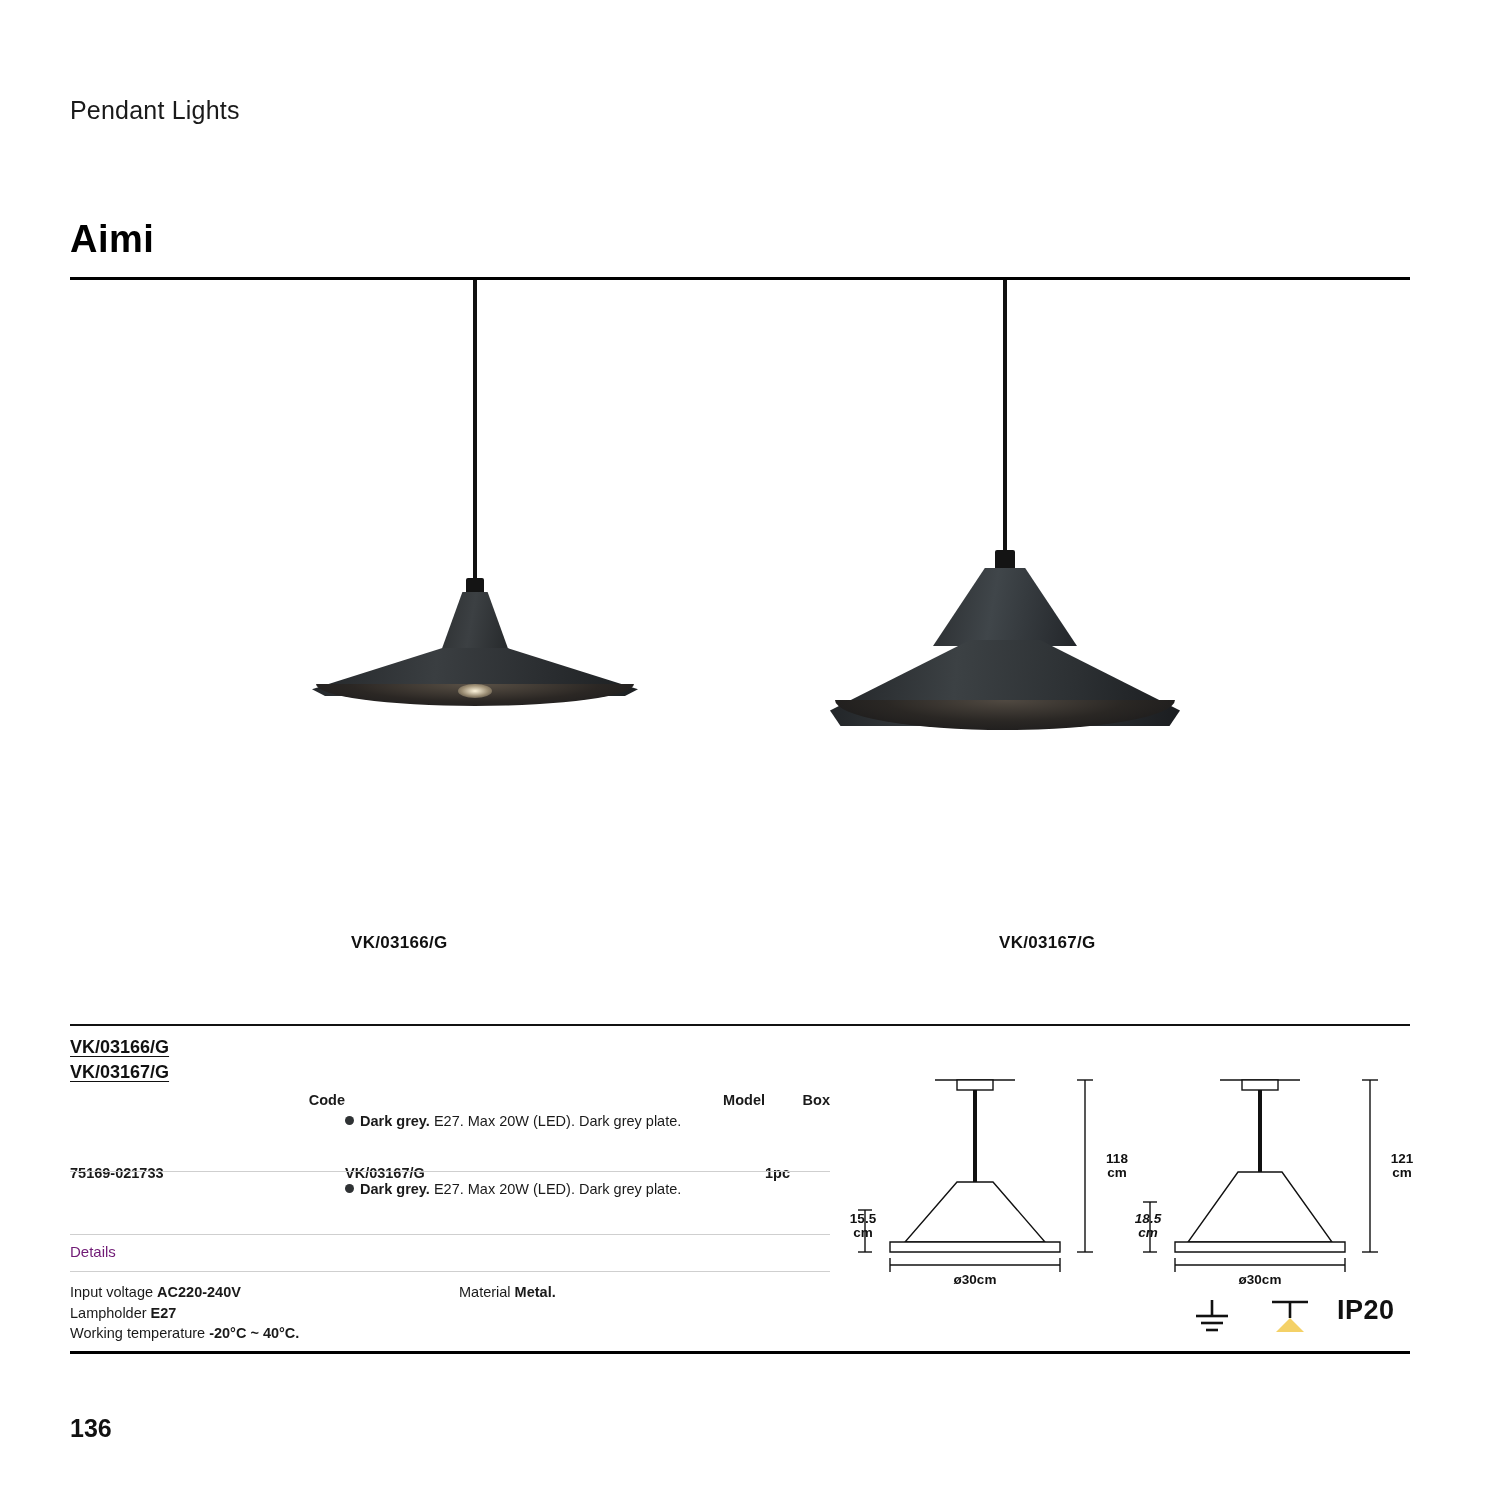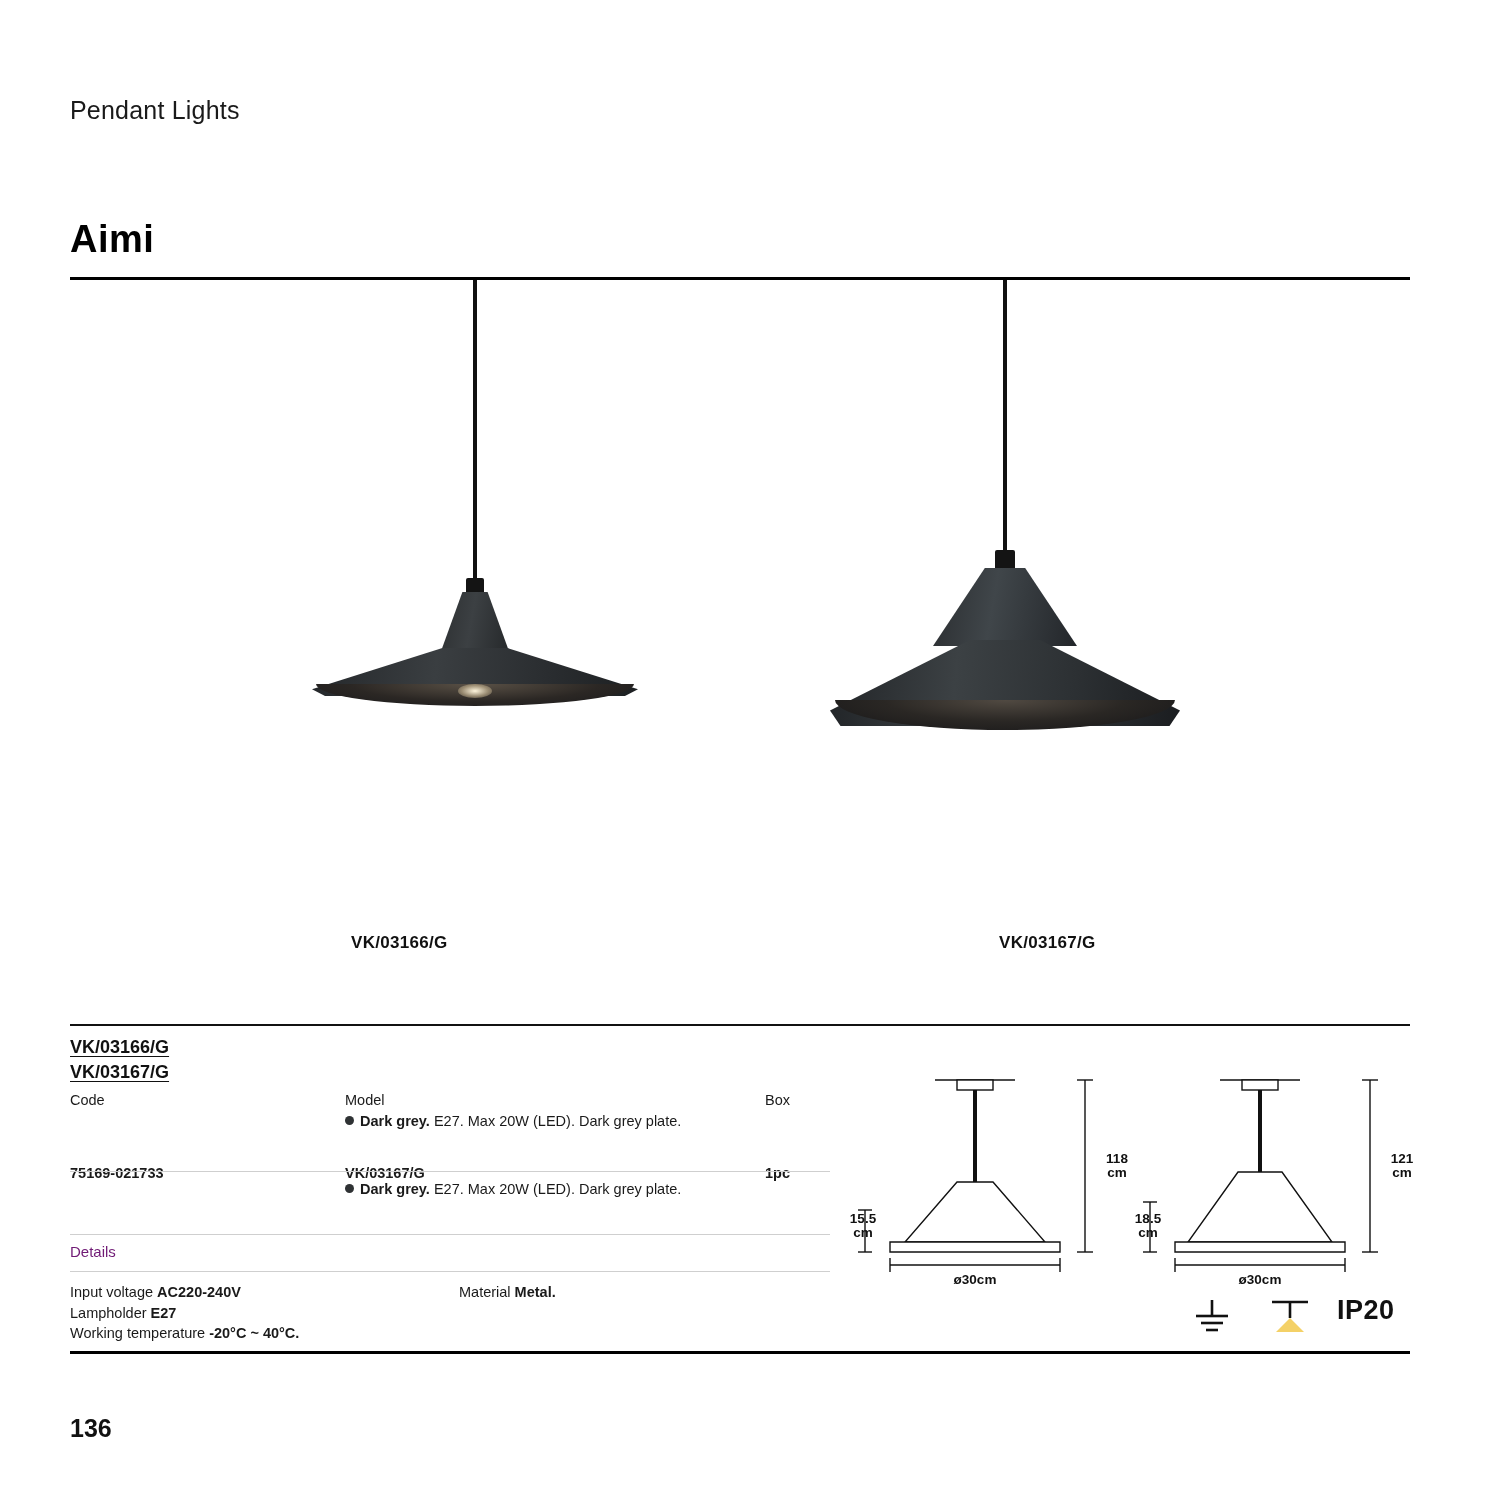--- a/index.html
+++ b/index.html
@@ -191,22 +191,22 @@
   table.spec {
     position: absolute;
     left: 70px;
     top: 1092px;
     width: 760px;
     border-collapse: collapse;
     font-size: 14.5px;
     color: #1a1a1a;
   }
   table.spec th {
-    text-align: left;
-    font-weight: 400;
+    text-align: right;
+    font-weight: 700;
     padding: 0 0 5px 0;
     color: #1a1a1a;
     font-size: 14.5px;
   }
   table.spec td { vertical-align: top; padding: 0; }
   .col-code { width: 275px; }
   .col-model { width: 420px; }
   .col-box { width: 65px; }
   .bold { font-weight: bold; }
   .row-sep {
@@ -433,21 +433,21 @@
     <div class="dim-label" style="left:-12px; top:152px; width:60px;">
       <span>15.5</span><br>
       <span>cm</span>
     </div>
     <div class="dim-label" style="left:90px; top:213px; width:80px;">ø30cm</div>
 
     <div class="dim-label" style="left:537px; top:92px; width:40px;">
       <span>121</span><br>
       <span>cm</span>
     </div>
-    <div class="dim-label" style="left:273px; top:152px; width:60px;">
+    <div class="dim-label" style="left:273px; top:152px; width:60px;font-style:italic;">
       <span>18.5</span><br>
       <span>cm</span>
     </div>
     <div class="dim-label" style="left:375px; top:213px; width:80px;">ø30cm</div>
   </div>
 
   <div class="icons-row">
     <svg width="200" height="56" viewBox="0 0 200 56">
       <g stroke="#111" stroke-width="2.6" fill="none">
         <line x1="22" y1="8" x2="22" y2="24"></line>

